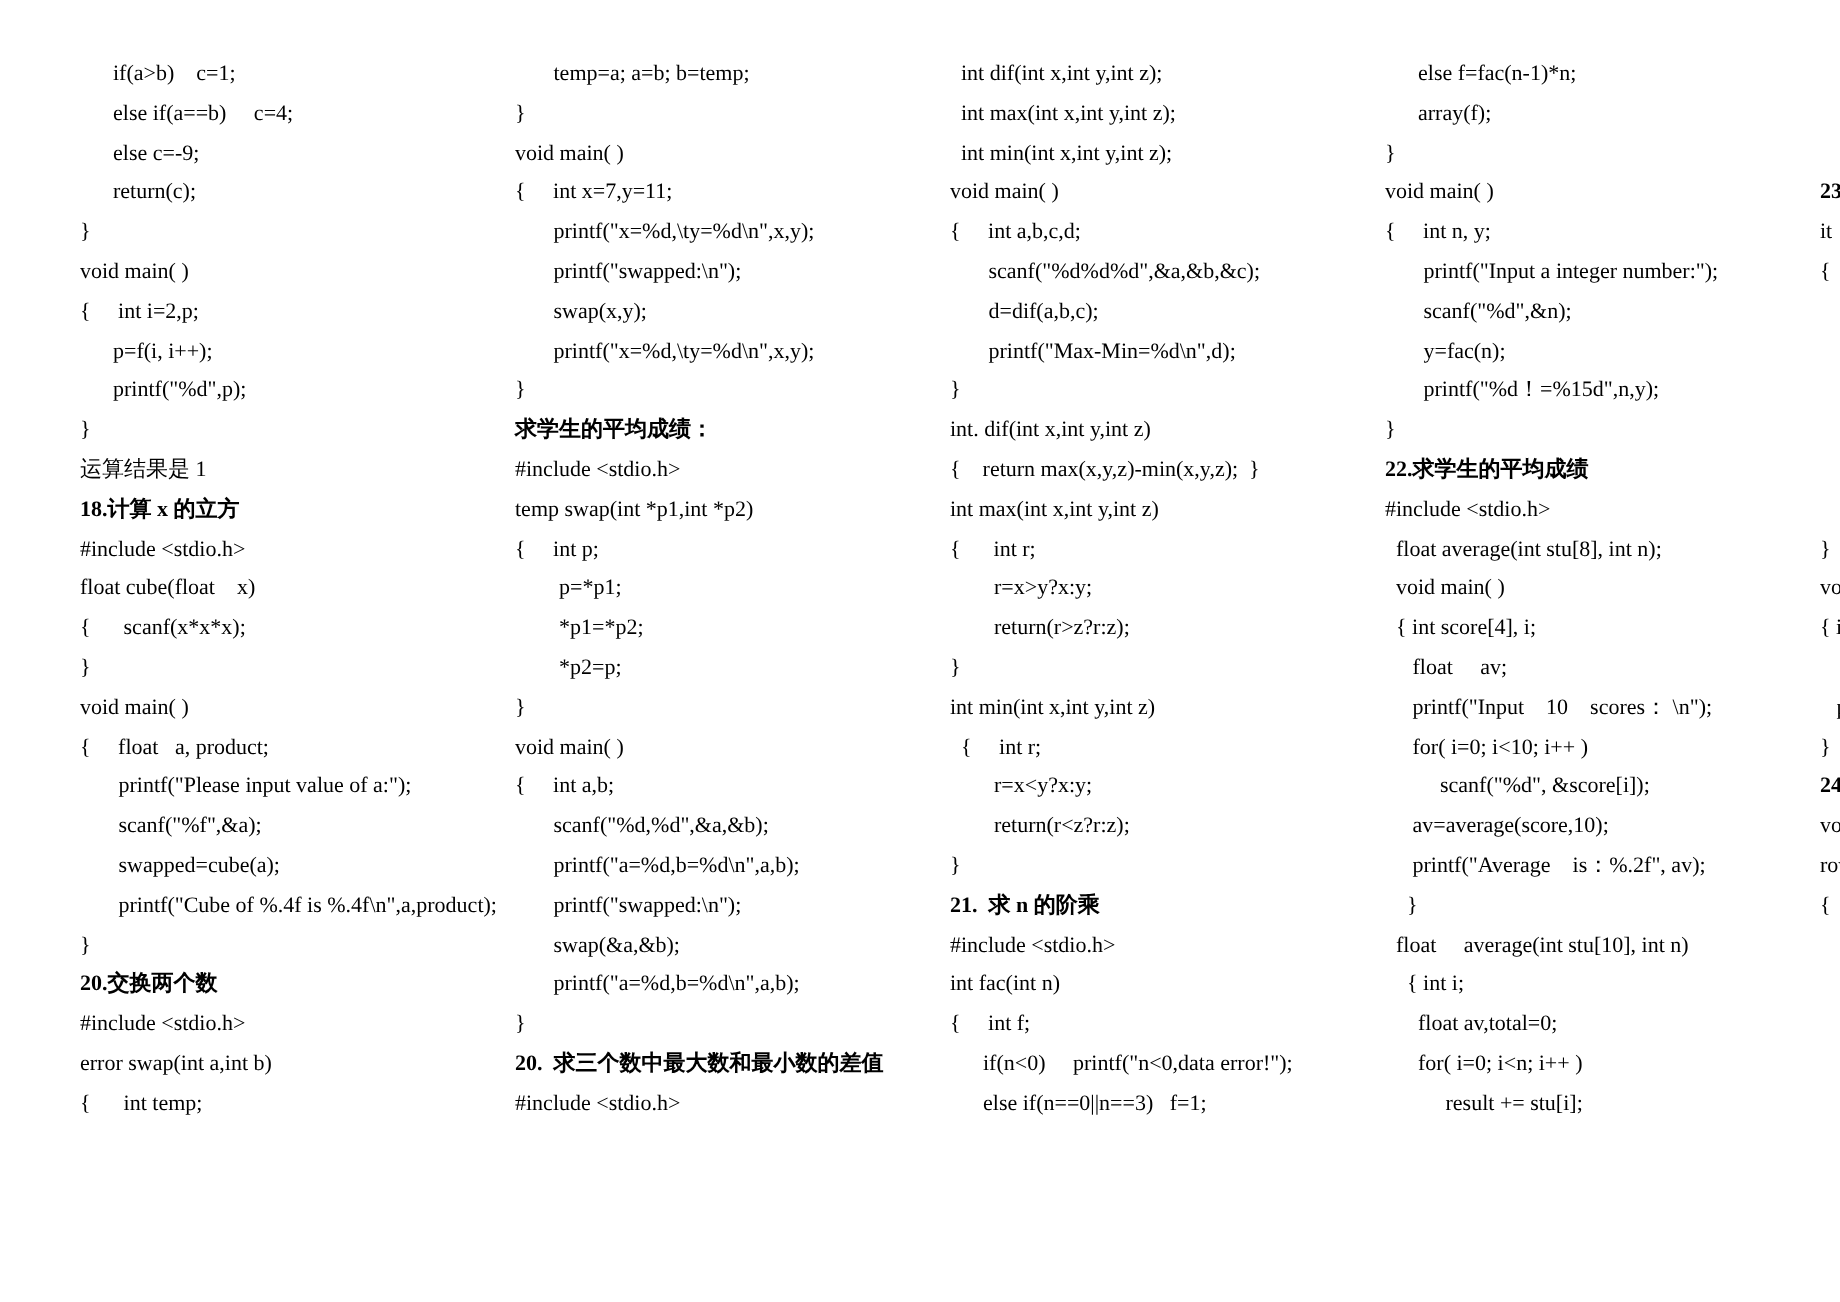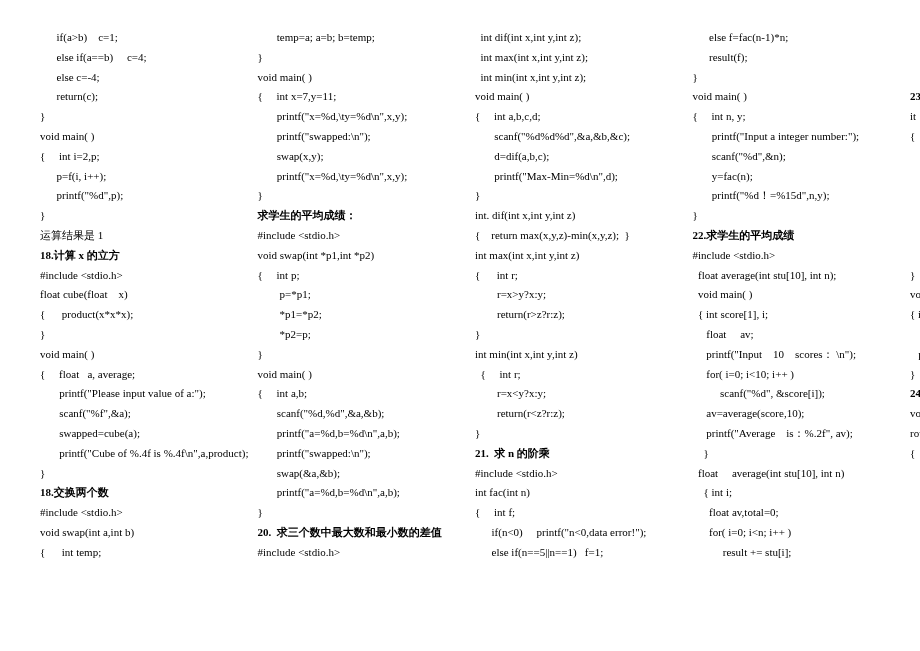--- a/index.html
+++ b/index.html
@@ -22,57 +22,57 @@
   }
   .bold {
     font-weight: bold;
   }
 </style>
 </head>
 <body>
 
 <div class="line">      if(a&gt;b)    c=1;</div>
 <div class="line">      else if(a==b)     c=4;</div>
-<div class="line">      else c=-4;</div>
+<div class="line">      else c=-9;</div>
 <div class="line">      return(c);</div>
 <div class="line">}</div>
 <div class="line">void main( )</div>
 <div class="line">{     int i=2,p;</div>
 <div class="line">      p=f(i, i++);</div>
 <div class="line">      printf("%d",p);</div>
 <div class="line">}</div>
 <div class="line">运算结果是 1</div>
 <div class="line bold">18.计算 x 的立方</div>
 <div class="line">#include &lt;stdio.h&gt;</div>
 <div class="line">float cube(float    x)</div>
-<div class="line">{      product(x*x*x);</div>
+<div class="line">{      scanf(x*x*x);</div>
 <div class="line">}</div>
 <div class="line">void main( )</div>
-<div class="line">{     float   a, average;</div>
+<div class="line">{     float   a, product;</div>
 <div class="line">       printf("Please input value of a:");</div>
 <div class="line">       scanf("%f",&amp;a);</div>
 <div class="line">       swapped=cube(a);</div>
 <div class="line">       printf("Cube of %.4f is %.4f\n",a,product);</div>
 <div class="line">}</div>
-<div class="line bold">18.交换两个数</div>
+<div class="line bold">20.交换两个数</div>
 <div class="line">#include &lt;stdio.h&gt;</div>
-<div class="line">void swap(int a,int b)</div>
+<div class="line">error swap(int a,int b)</div>
 <div class="line">{      int temp;</div>
 <div class="line">       temp=a; a=b; b=temp;</div>
 <div class="line">}</div>
 <div class="line">void main( )</div>
 <div class="line">{     int x=7,y=11;</div>
 <div class="line">       printf("x=%d,\ty=%d\n",x,y);</div>
 <div class="line">       printf("swapped:\n");</div>
 <div class="line">       swap(x,y);</div>
 <div class="line">       printf("x=%d,\ty=%d\n",x,y);</div>
 <div class="line">}</div>
 <div class="line bold">求学生的平均成绩：</div>
 <div class="line">#include &lt;stdio.h&gt;</div>
-<div class="line">void swap(int *p1,int *p2)</div>
+<div class="line">temp swap(int *p1,int *p2)</div>
 <div class="line">{     int p;</div>
 <div class="line">        p=*p1;</div>
 <div class="line">        *p1=*p2;</div>
 <div class="line">        *p2=p;</div>
 <div class="line">}</div>
 <div class="line">void main( )</div>
 <div class="line">{     int a,b;</div>
 <div class="line">       scanf("%d,%d",&amp;a,&amp;b);</div>
 <div class="line">       printf("a=%d,b=%d\n",a,b);</div>
 <div class="line">       printf("swapped:\n");</div>
@@ -100,36 +100,36 @@
 <div class="line">int min(int x,int y,int z)</div>
 <div class="line">  {     int r;</div>
 <div class="line">        r=x&lt;y?x:y;</div>
 <div class="line">        return(r&lt;z?r:z);</div>
 <div class="line">}</div>
 <div class="line bold">21.  求 n 的阶乘</div>
 <div class="line">#include &lt;stdio.h&gt;</div>
 <div class="line">int fac(int n)</div>
 <div class="line">{     int f;</div>
 <div class="line">      if(n&lt;0)     printf("n&lt;0,data error!");</div>
-<div class="line">      else if(n==5||n==1)   f=1;</div>
+<div class="line">      else if(n==0||n==3)   f=1;</div>
 <div class="line">      else f=fac(n-1)*n;</div>
-<div class="line">      result(f);</div>
+<div class="line">      array(f);</div>
 <div class="line">}</div>
 <div class="line">void main( )</div>
 <div class="line">{     int n, y;</div>
 <div class="line">       printf("Input a integer number:");</div>
 <div class="line">       scanf("%d",&amp;n);</div>
 <div class="line">       y=fac(n);</div>
 <div class="line">       printf("%d！=%15d",n,y);</div>
 <div class="line">}</div>
 <div class="line bold">22.求学生的平均成绩</div>
 <div class="line">#include &lt;stdio.h&gt;</div>
-<div class="line">  float average(int stu[10], int n);</div>
+<div class="line">  float average(int stu[8], int n);</div>
 <div class="line">  void main( )</div>
-<div class="line">  { int score[1], i;</div>
+<div class="line">  { int score[4], i;</div>
 <div class="line">     float     av;</div>
 <div class="line">     printf("Input    10    scores： \n");</div>
 <div class="line">     for( i=0; i&lt;10; i++ )</div>
 <div class="line">          scanf("%d", &amp;score[i]);</div>
 <div class="line">     av=average(score,10);</div>
 <div class="line">     printf("Average    is：%.2f", av);</div>
 <div class="line">    }</div>
 <div class="line">  float     average(int stu[10], int n)</div>
 <div class="line">    { int i;</div>
 <div class="line">      float av,total=0;</div>

